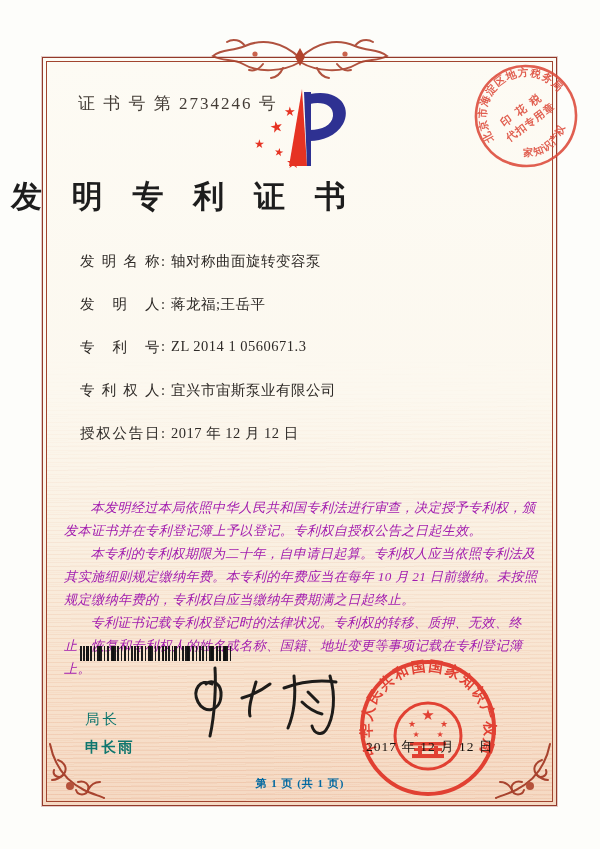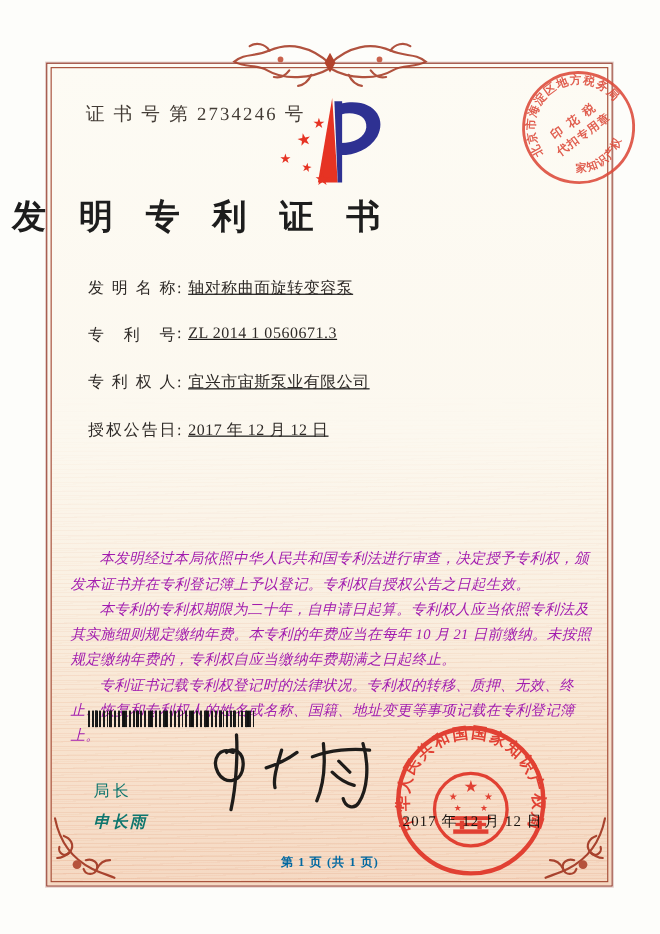--- a/index.html
+++ b/index.html
@@ -37,21 +37,21 @@
   }
   .ornament{position:absolute;left:203px;top:34px;}
   .logo{position:absolute;left:248px;top:86px;}
   .title{
     position:absolute;left:0;top:176px;width:100%;text-align:left;
     font-size:31px;font-weight:bold;color:#1d1d1d;letter-spacing:11px;
     text-indent:11px;
   }
 
   
-  .fields{position:absolute;left:80px;top:252px;width:440px;text-decoration:underline;}
+  .fields{position:absolute;left:80px;top:252px;width:440px;}
   .frow{height:43px;font-size:14.5px;color:#2e2a27;white-space:nowrap;}
   .flabel{
     display:inline-block;width:80px;
     text-align:justify;text-align-last:justify;
     vertical-align:top;letter-spacing:.5px;
   }
   .fcolon{display:inline-block;margin:0 6px 0 1px;}
   .fvalue{letter-spacing:.5px;}
 
   
@@ -63,21 +63,21 @@
   }
 
   
   .barcode{
     position:absolute;left:80px;top:646px;width:152px;height:15px;
     background:
       repeating-linear-gradient(90deg,#1b1b1b 0 1.6px,transparent 1.6px 3.4px),
       repeating-linear-gradient(90deg,transparent 0 6.5px,#111 6.5px 9px,transparent 9px 12.5px);
   }
   .director{position:absolute;left:85px;top:710px;font-size:14.5px;color:#0f766e;letter-spacing:3px;}
-  .director .name{margin-top:9px;letter-spacing:2px;font-weight:bold;font-style:italic;}
+  .director .name{margin-top:9px;letter-spacing:2px;font-weight:bold;}
   .signature{position:absolute;left:182px;top:662px;}
   .seal{position:absolute;left:348px;top:648px;opacity:.92;}
   .seal-date{
     position:absolute;left:366px;top:738px;font-size:13.5px;color:#18130f;
     letter-spacing:1px;z-index:5;
   }
   .footer{
     position:absolute;left:0;top:776px;width:100%;text-align:center;
     font-size:11px;color:#0369a1;letter-spacing:1px;font-weight:bold;
   }
@@ -142,20 +142,23 @@
     </g>
   </svg>
 
   <div class="title">发 明 专 利 证 书</div>
 
   <div class="fields">
     <div class="frow">
       <span class="flabel">发明名称</span><span class="fcolon">:</span><span class="fvalue">轴对称曲面旋转变容泵</span>
     </div>
     <div class="frow">
+      <span class="flabel">发明人</span><span class="fcolon">:</span><span class="fvalue">蒋龙福;王岳平</span>
+    </div>
+    <div class="frow">
       <span class="flabel">专利号</span><span class="fcolon">:</span><span class="fvalue">ZL 2014 1 0560671.3</span>
     </div>
     <div class="frow">
       <span class="flabel">专利权人</span><span class="fcolon">:</span><span class="fvalue">宜兴市宙斯泵业有限公司</span>
     </div>
     <div class="frow">
       <span class="flabel">授权公告日</span><span class="fcolon">:</span><span class="fvalue">2017 年 12 月 12 日</span>
     </div>
   </div>
 

